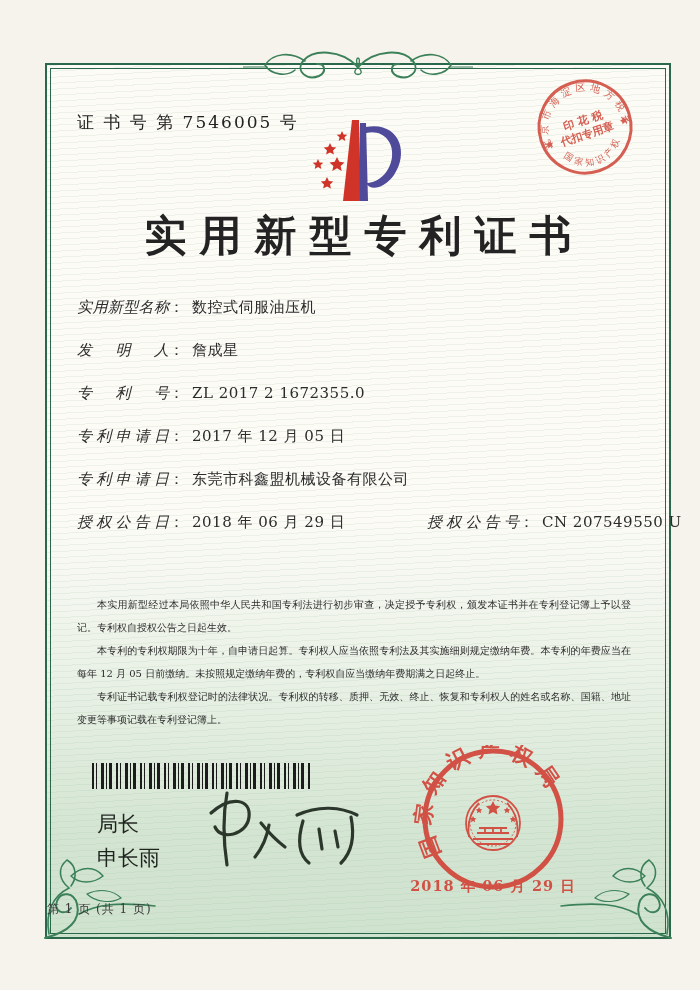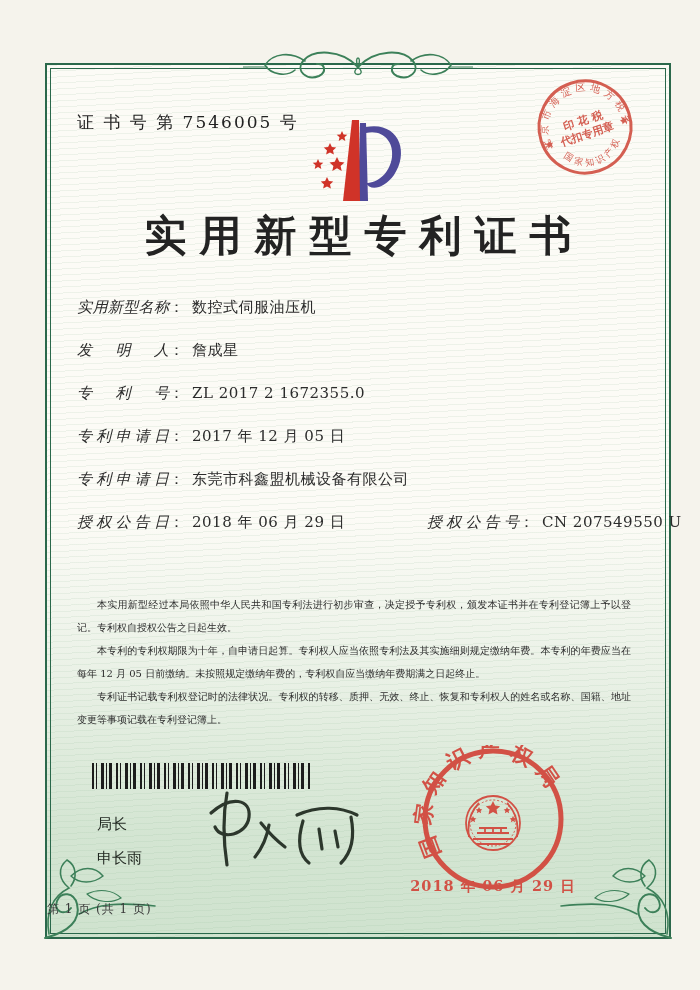--- a/index.html
+++ b/index.html
@@ -48,21 +48,21 @@
   
   .barcode{
     position:absolute;left:45px;top:698px;width:218px;height:26px;
     background:repeating-linear-gradient(90deg,
       #1c1c1c 0 2px, transparent 2px 4px,
       #1c1c1c 4px 5px, transparent 5px 9px,
       #1c1c1c 9px 12px, transparent 12px 14px,
       #1c1c1c 14px 15px, transparent 15px 17px,
       #1c1c1c 17px 20px, transparent 20px 24px);
   }
-  .director{position:absolute;left:50px;top:742px;font-size:15px;line-height:34px;color:#1e241e;}
+  .director{position:absolute;left:50px;top:742px;font-size:21px;line-height:34px;color:#1e241e;}
   .signature{position:absolute;left:150px;top:718px;}
   .official-seal{position:absolute;left:360px;top:680px;opacity:.92;}
   .footer{position:absolute;left:0;top:836px;width:100%;text-align:left;font-size:12px;letter-spacing:1px;color:#3a3a3a;}
   .green{stroke:#3c8059;fill:none;stroke-linecap:round;}
   .red-text{fill:#cf4a3c;}
 </style>
 </head>
 <body>
 
 <div class="certificate">

